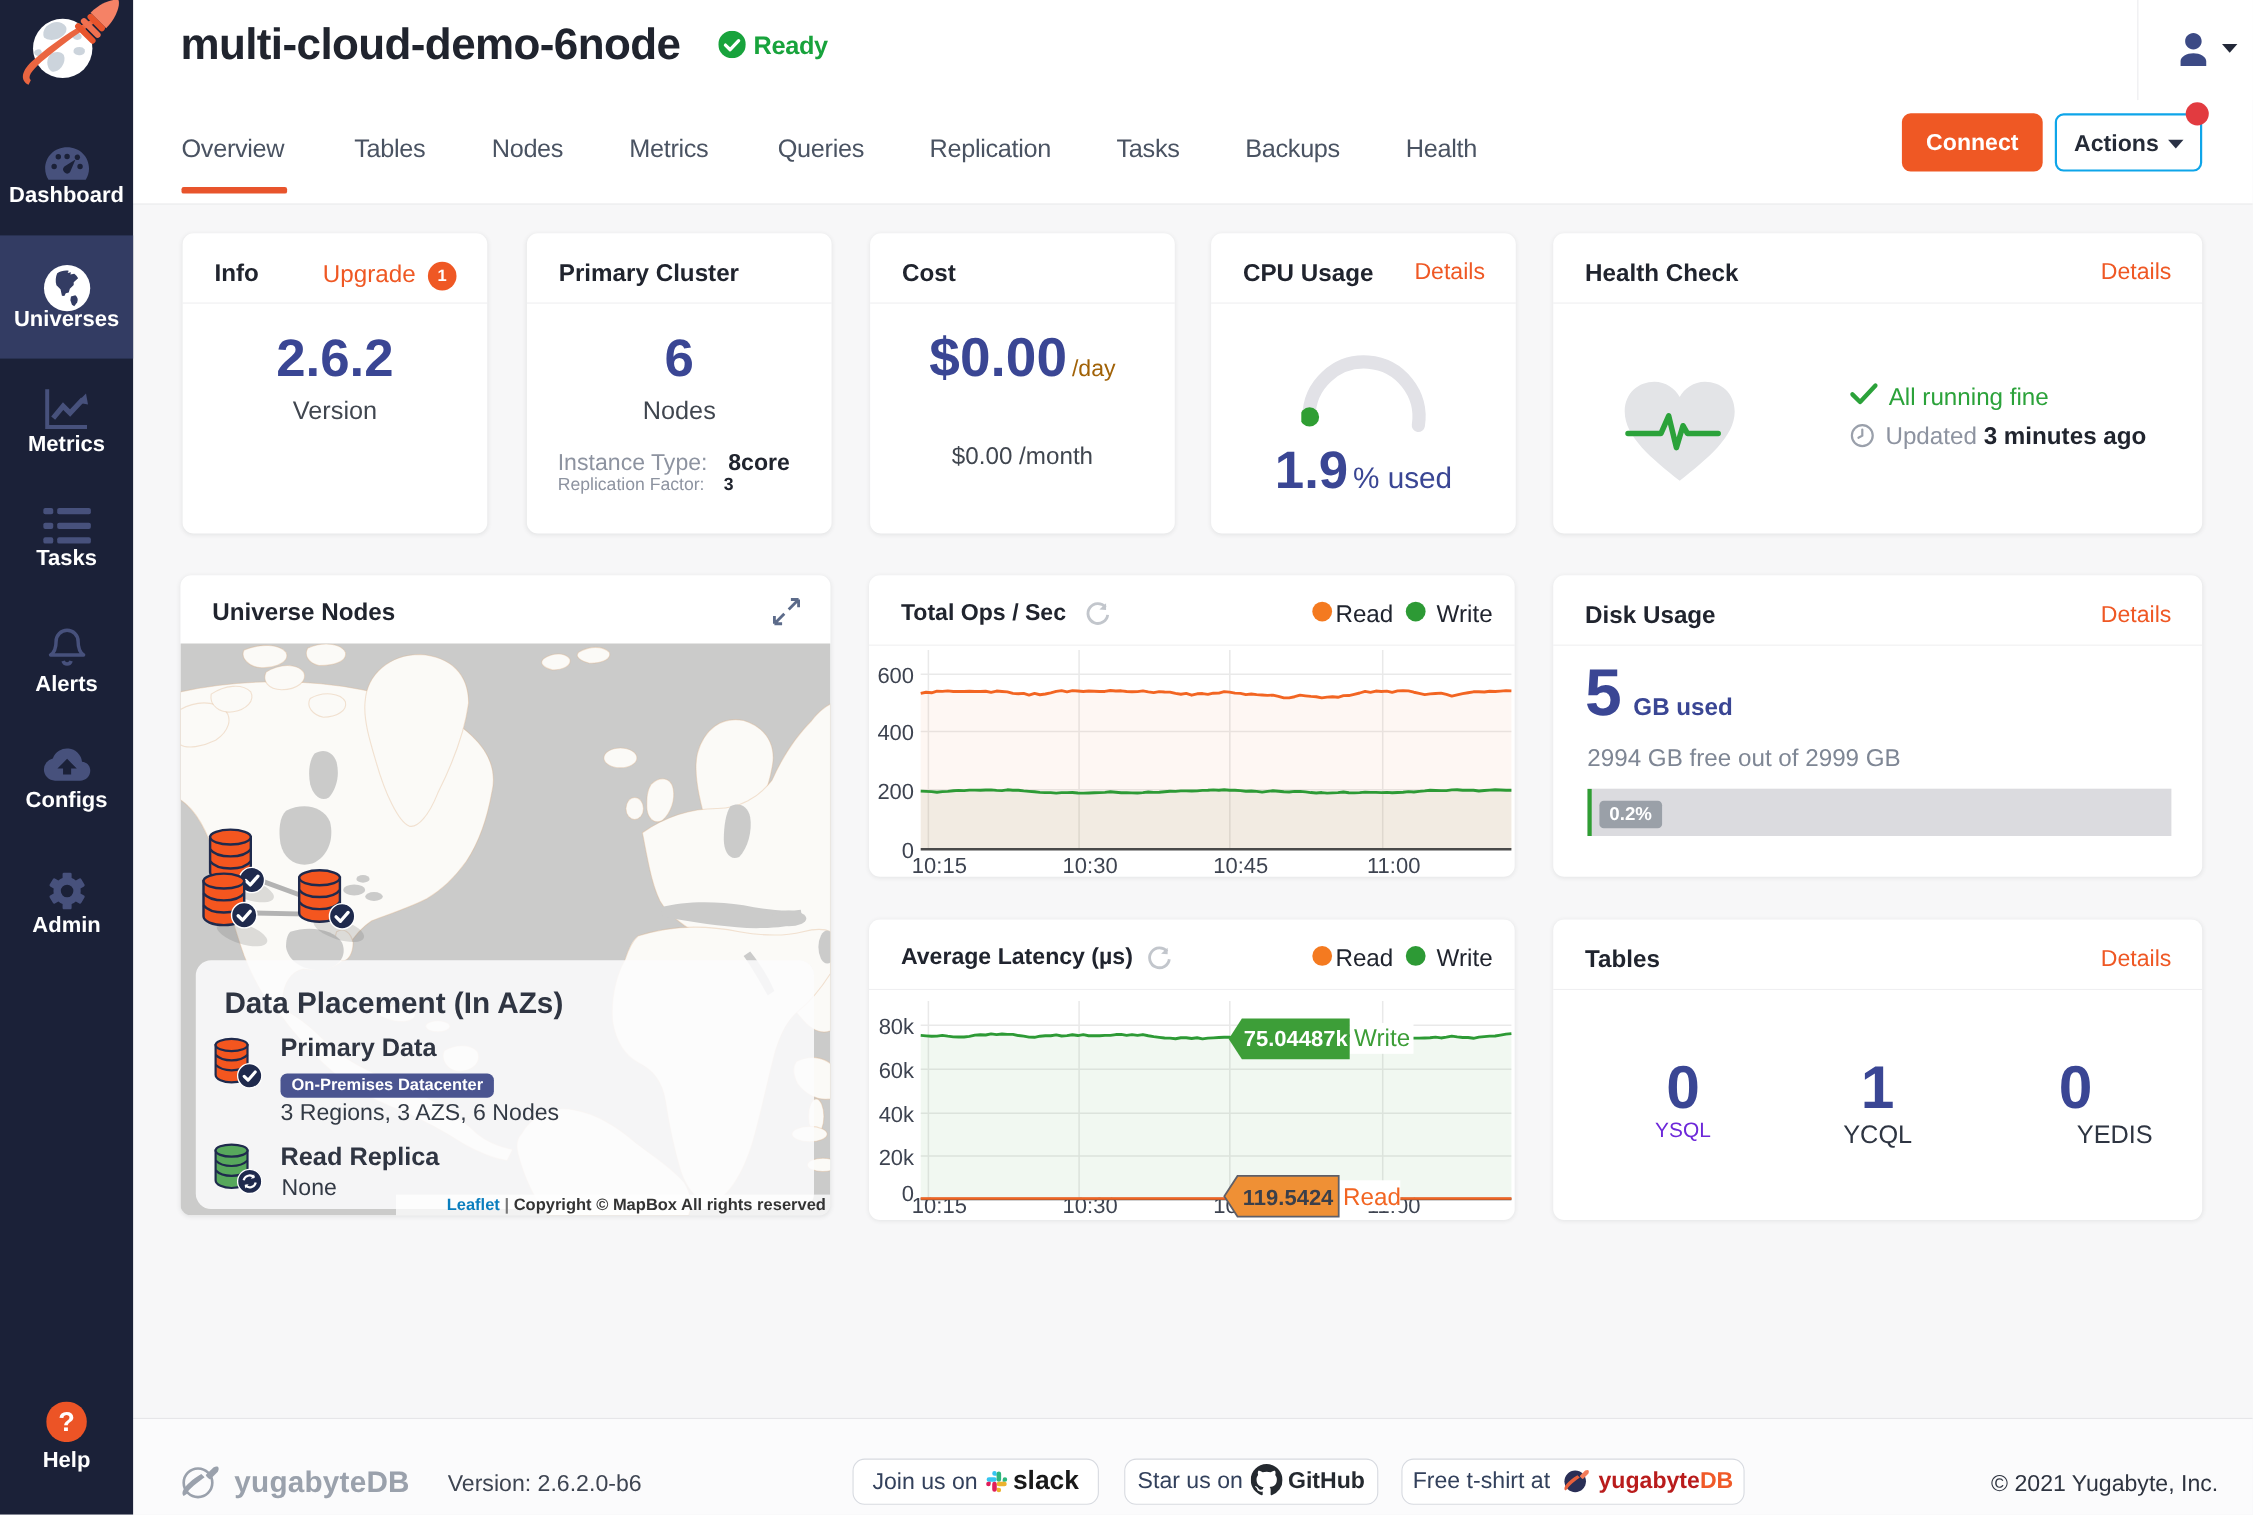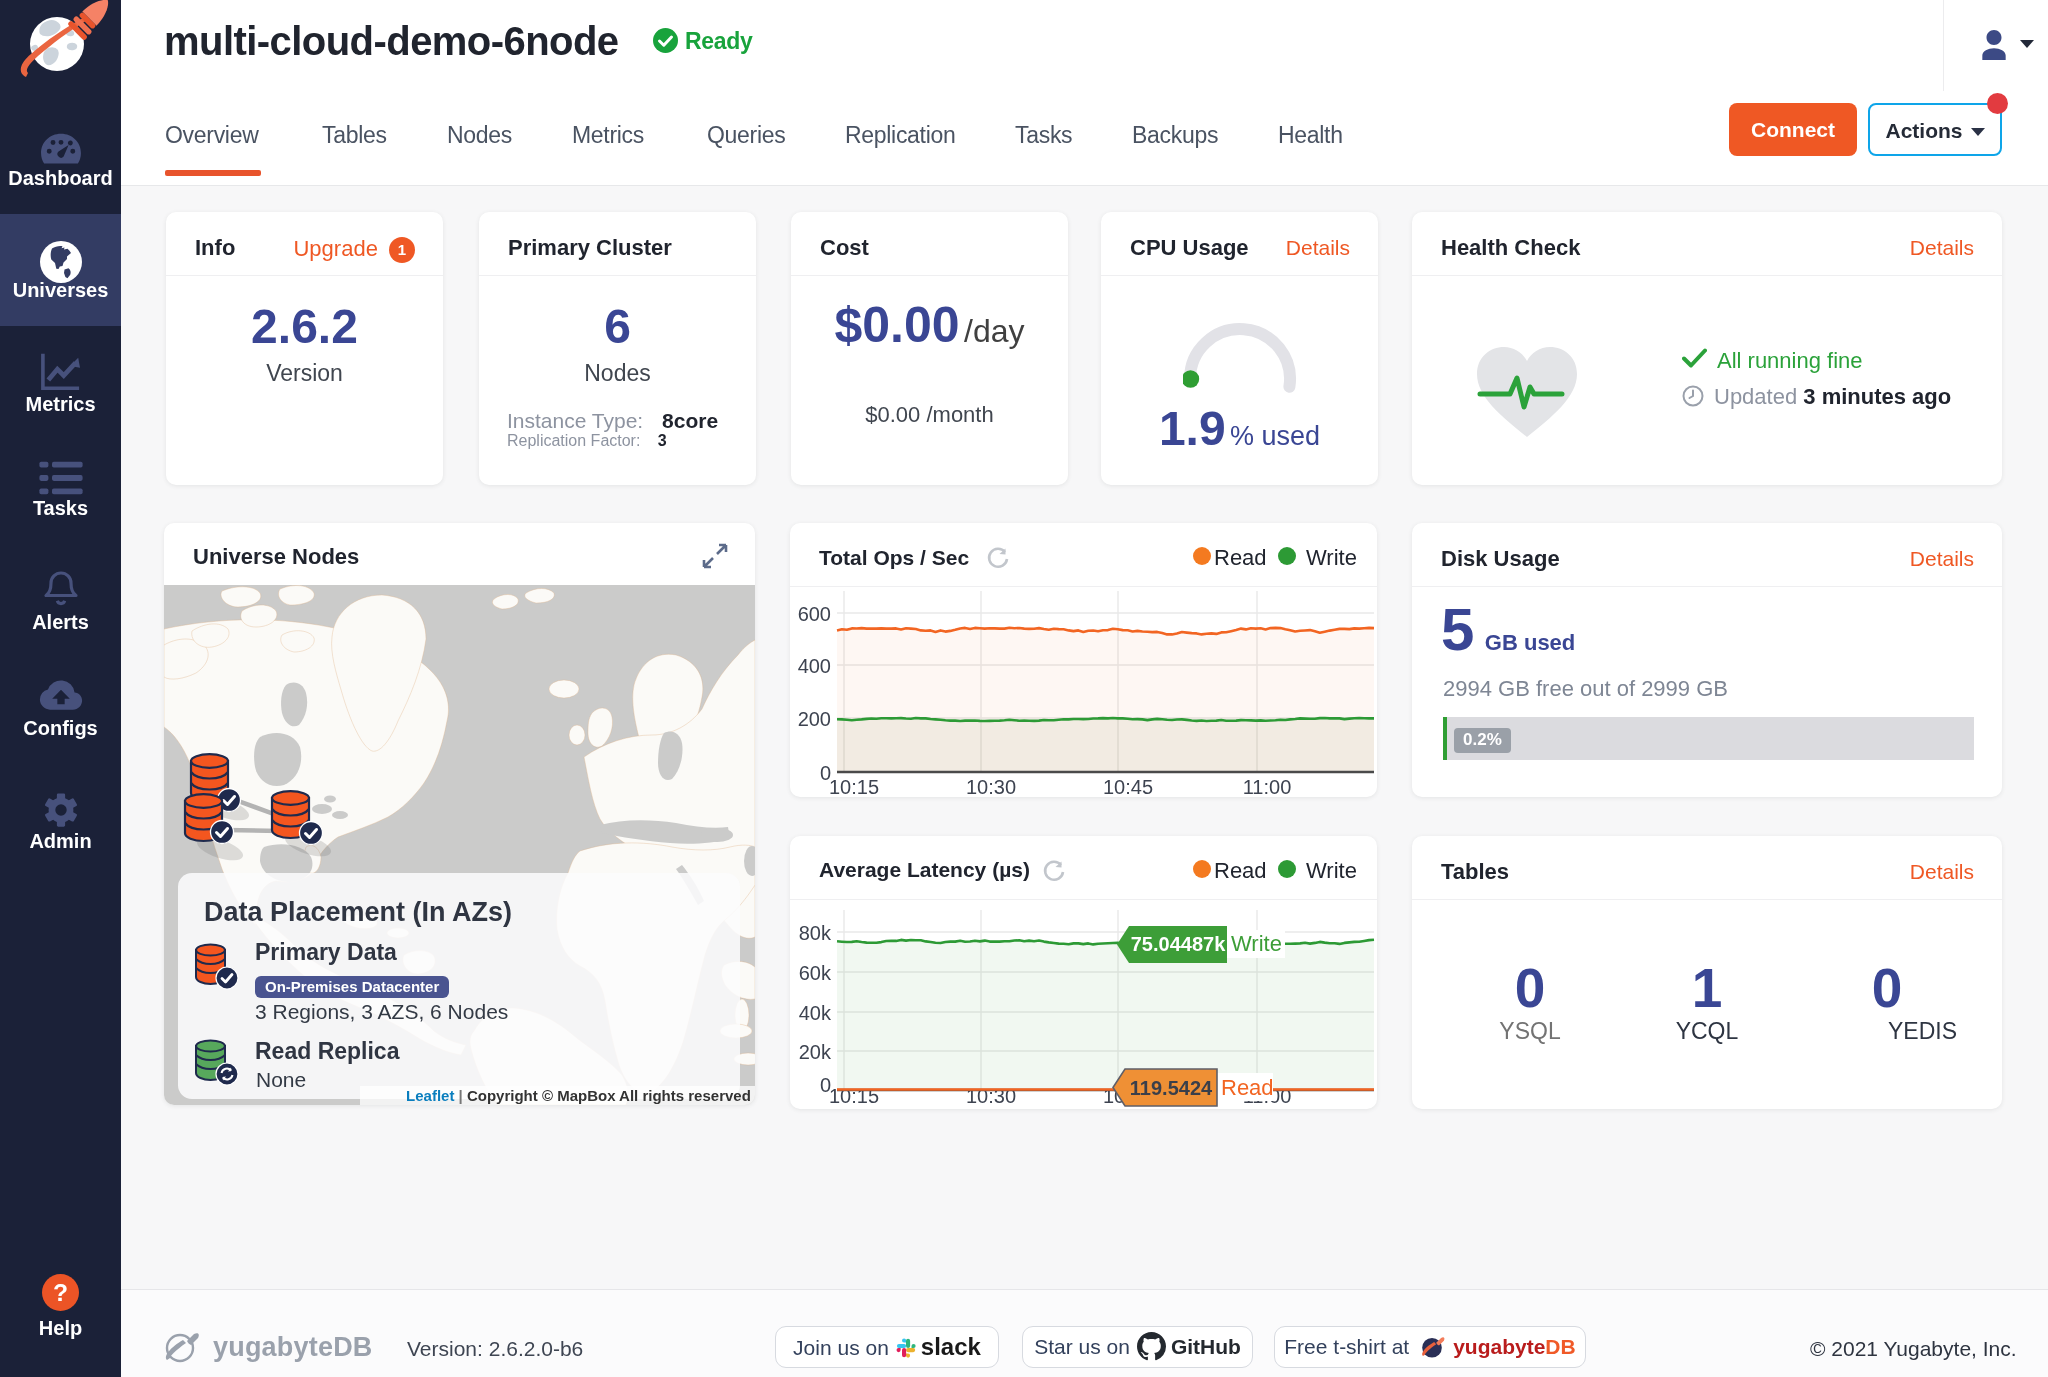--- a/index.html
+++ b/index.html
@@ -136,21 +136,21 @@
   <div class="cardhead"></div>
   <div class="cardtitle">Primary Cluster</div>
   <div class="bignum" style="position:absolute;left:0;right:0;top:87px">6</div>
   <div class="subtxt" style="position:absolute;left:0;right:0;top:148px">Nodes</div>
   <div style="position:absolute;left:28px;top:197px;font-size:21px;color:#8d93a0">Instance Type: <span style="color:#20242e;font-weight:700;margin-left:13px">8core</span></div>
   <div style="position:absolute;left:28px;top:220px;font-size:16px;color:#8d93a0">Replication Factor: <span style="color:#20242e;font-weight:700;margin-left:13px">3</span></div>
 </div>
 <div class="card" style="left:791px;top:212px;width:277px;height:273px">
   <div class="cardhead"></div>
   <div class="cardtitle">Cost</div>
-  <div style="position:absolute;left:0;right:0;top:84px;text-align:center;color:#3a4694"><span style="font-size:50px;font-weight:700">$0.00</span> <span style="font-size:32px;color:#404040">/day</span></div>
+  <div style="position:absolute;left:0;right:0;top:84px;text-align:center;color:#3a4694"><span style="font-size:50px;font-weight:700">$0.00</span> <span style="font-size:21px;color:#a16207">/day</span></div>
   <div style="position:absolute;left:0;right:0;top:190px;text-align:center;font-size:22px;color:#40464f">$0.00 /month</div>
 </div>
 <div class="card" style="left:1101px;top:212px;width:277px;height:273px">
   <div class="cardhead"></div>
   <div class="cardtitle">CPU Usage</div>
   <div class="details">Details</div>
   <svg width="118" height="80" viewBox="0 0 118 80" style="position:absolute;left:82px;top:105px">
     <path d="M 7 62 A 50 50 0 1 1 106.4 69.8" fill="none" stroke="#e2e2e7" stroke-width="12" stroke-linecap="round"></path>
     <circle cx="7.5" cy="62" r="8.7" fill="#2f9e33"></circle>
   </svg>
@@ -398,21 +398,21 @@
   </div>
 </div>
 
 <div class="card" style="left:1412px;top:836px;width:590px;height:273px">
   <div class="cardhead"></div>
   <div class="cardtitle">Tables</div>
   <div class="details">Details</div>
   <div style="position:absolute;left:48px;top:120px;width:140px;text-align:center;font-size:55px;font-weight:700;color:#3a4694">0</div>
   <div style="position:absolute;left:225px;top:120px;width:140px;text-align:center;font-size:55px;font-weight:700;color:#3a4694">1</div>
   <div style="position:absolute;left:405px;top:120px;width:140px;text-align:center;font-size:55px;font-weight:700;color:#3a4694">0</div>
-  <div style="position:absolute;left:48px;top:182px;width:140px;text-align:center;font-size:23px;color:#737373">YSQL</div>
+  <div style="position:absolute;left:48px;top:182px;width:140px;text-align:center;font-size:19px;color:#6d28d9">YSQL</div>
   <div style="position:absolute;left:225px;top:182px;width:140px;text-align:center;font-size:23px;color:#2e3542">YCQL</div>
   <div style="position:absolute;left:405px;top:182px;width:140px;text-align:right;font-size:23px;color:#2e3542">YEDIS</div>
 </div>
 
 <div style="position:absolute;left:121px;top:1289px;width:1927px;height:88px;background:#fbfbfc;border-top:1px solid #e6e6e9"></div>
 <svg width="42" height="40" viewBox="0 0 42 40" style="position:absolute;left:161px;top:1327px">
   <circle cx="19" cy="21" r="13" fill="none" stroke="#9aa1ac" stroke-width="2.4"></circle>
   <path d="M6 33 C 2 29 10 20 22 13 L 25 16 C 15 23 8 30 9 31 Z" fill="#9aa1ac"></path>
   <path d="M26 14 L33 7 C 37 5 39 7 37 11 L30 18 C 28 17 27 16 26 14 Z" fill="#9aa1ac"></path>
 </svg>

